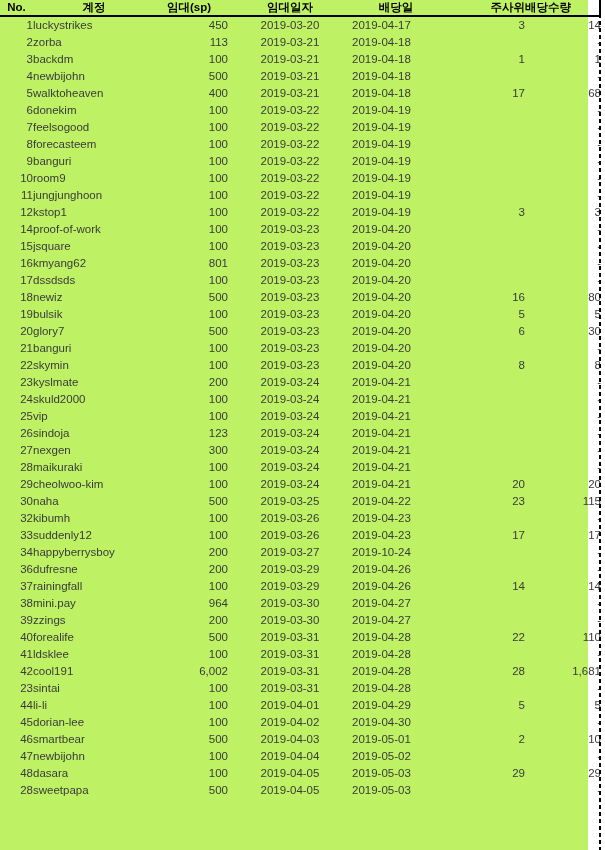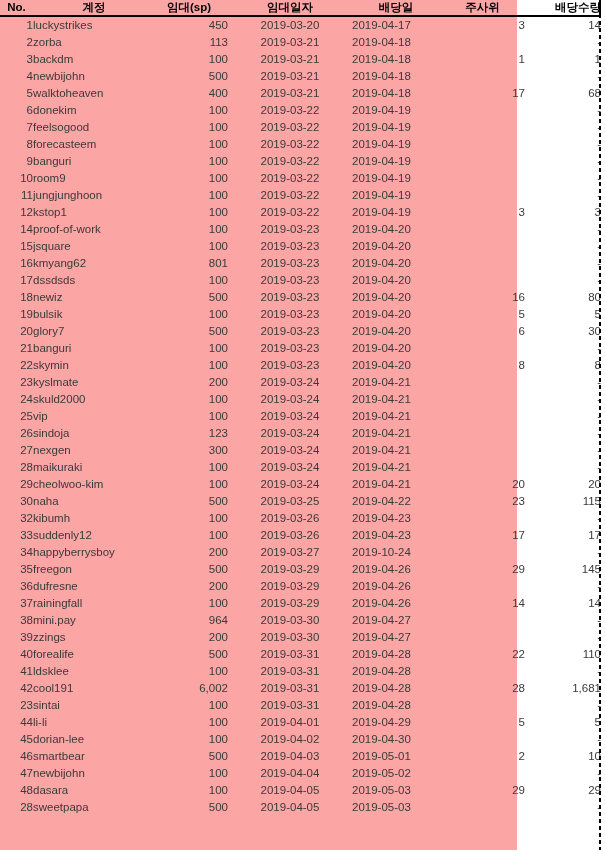--- a/index.html
+++ b/index.html
@@ -6,23 +6,23 @@
     margin: 0;
     padding: 0;
     background: #ffffff;
     width: 605px;
     height: 850px;
     overflow: hidden;
     font-family: "Liberation Sans", "DejaVu Sans", sans-serif;
   }
   .sheet {
     position: relative;
-    width: 517px;
+    width: 588px;
     height: 850px;
-    background: #fca5a5;
+    background: #bef264;
   }
   table.grid {
     border-collapse: collapse;
     table-layout: fixed;
     width: 601px;
   }
   table.grid th, table.grid td {
     margin: 0;
     padding: 0;
     height: 17px;
@@ -84,22 +84,22 @@
       <col style="width:85px">
       <col style="width:76px">
     </colgroup>
     <thead>
       <tr>
         <th class="c-no" style="text-align:center;padding-right:0">No.</th>
         <th class="c-account">계정</th>
         <th class="c-sp" style="text-align:center;padding-right:0">임대(sp)</th>
         <th class="c-rent">임대일자</th>
         <th class="c-payday">배당일</th>
-        <th class="c-dice" style="text-align:center;padding-right:0">주사위</th>
-        <th class="c-qty" style="text-align:right;padding-right:0">배당수량</th>
+        <th class="c-dice" style="text-align:right;padding-right:0">주사위</th>
+        <th class="c-qty" style="text-align:left;padding-right:0">배당수량</th>
       </tr>
     </thead>
     <tbody id="table-body">
     <tr>
       <td class="c-no">1</td>
       <td class="c-account">luckystrikes</td>
       <td class="c-sp">450</td>
       <td class="c-rent">2019-03-20</td>
       <td class="c-payday">2019-04-17</td>
       <td class="c-dice">3</td>
@@ -411,29 +411,20 @@
     <tr>
       <td class="c-no">34</td>
       <td class="c-account">happyberrysboy</td>
       <td class="c-sp">200</td>
       <td class="c-rent">2019-03-27</td>
       <td class="c-payday">2019-10-24</td>
       <td class="c-dice"></td>
       <td class="c-qty dash">-</td>
     </tr>
 
-    <tr>
-      <td class="c-no">35</td>
-      <td class="c-account">freegon</td>
-      <td class="c-sp">500</td>
-      <td class="c-rent">2019-03-29</td>
-      <td class="c-payday">2019-04-26</td>
-      <td class="c-dice">29</td>
-      <td class="c-qty">145</td>
-    </tr>
 
     <tr>
       <td class="c-no">36</td>
       <td class="c-account">dufresne</td>
       <td class="c-sp">200</td>
       <td class="c-rent">2019-03-29</td>
       <td class="c-payday">2019-04-26</td>
       <td class="c-dice"></td>
       <td class="c-qty dash">-</td>
     </tr>

